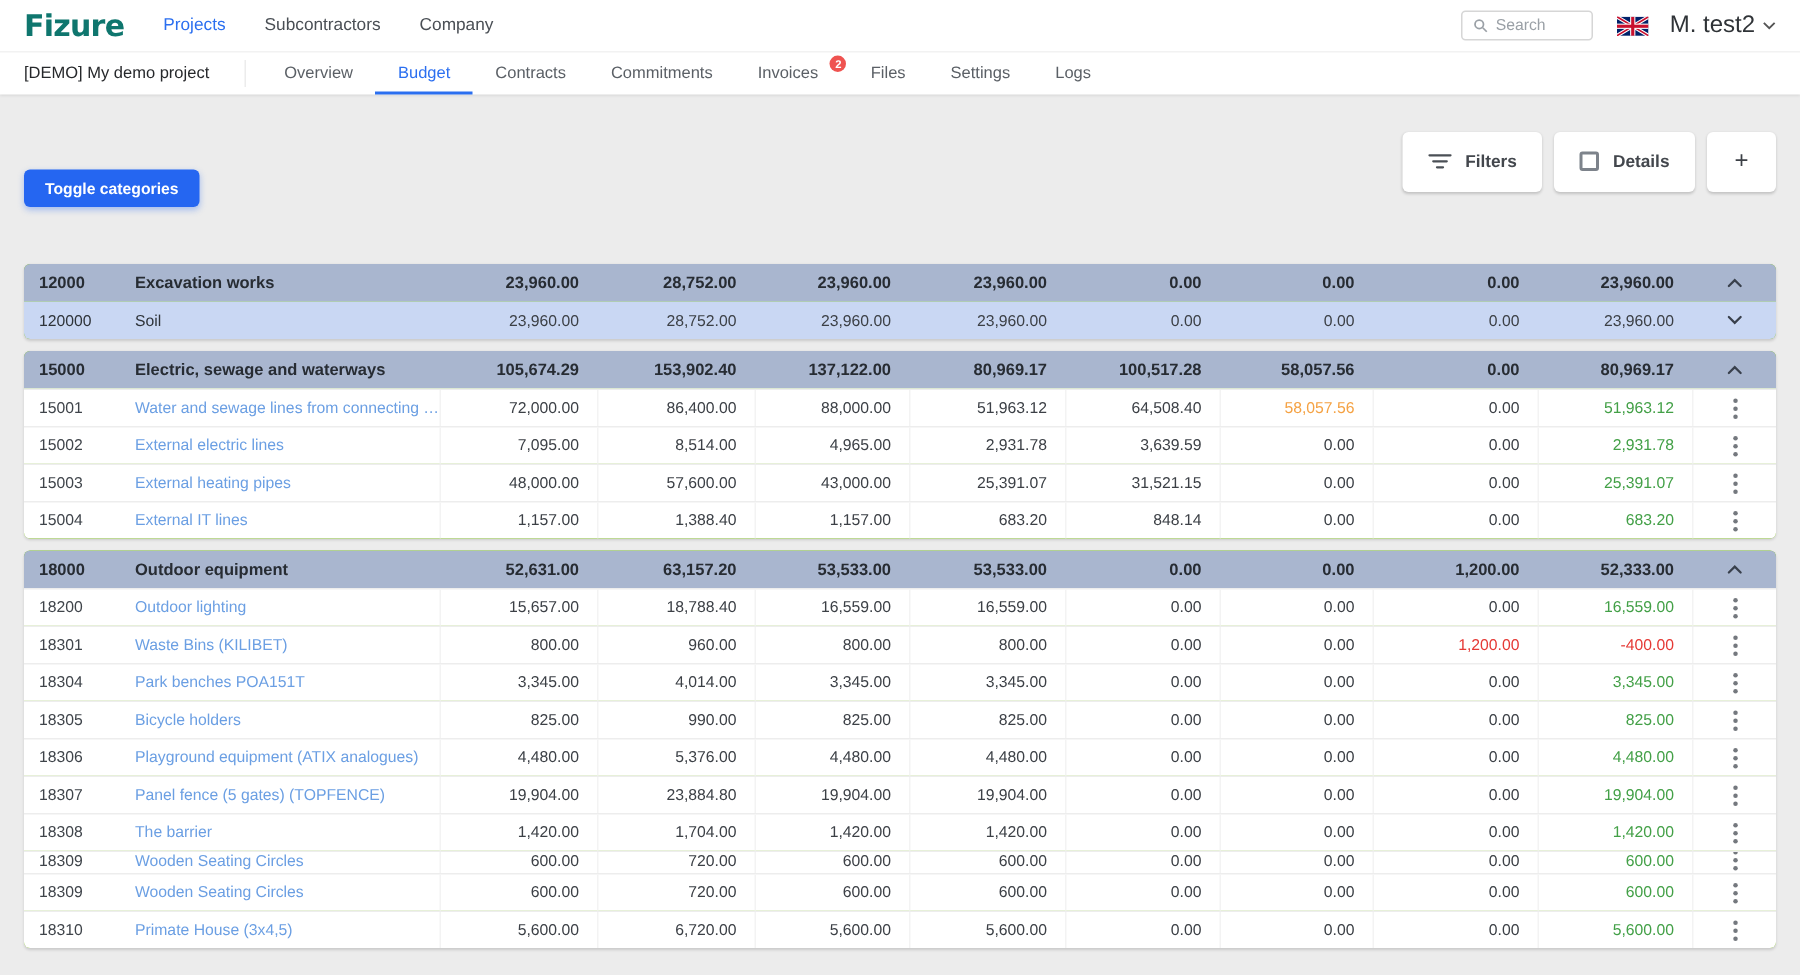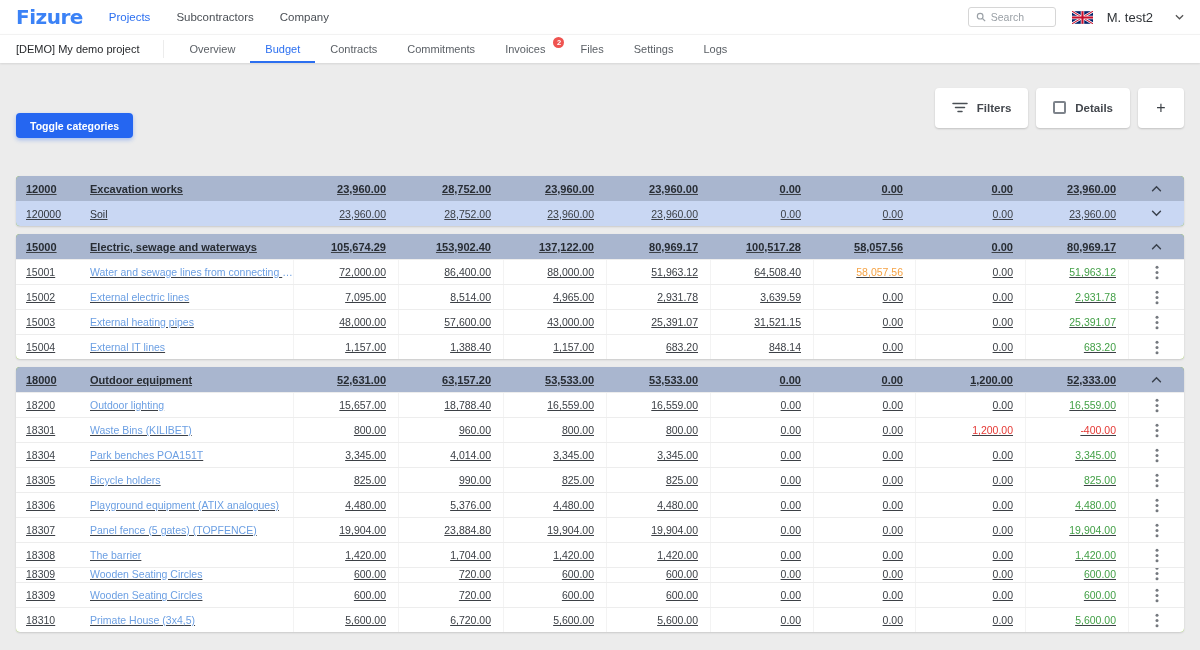--- a/index.html
+++ b/index.html
@@ -2,50 +2,50 @@
 <html><head>
 <meta charset="utf-8">
 <style>
   * { box-sizing: border-box; margin: 0; padding: 0; }
   html, body { width: 1200px; height: 650px; overflow: hidden; }
   body { font-family: "Liberation Sans", sans-serif; background: #ececec; color: #3c4046; }
   .page { width: 1200px; height: 650px; position: relative; overflow: hidden; }
 
   
   .topnav { height: 34px; background: #fff; display: flex; align-items: center; padding: 0 16px; }
-  .logo { font-family: "DejaVu Sans", sans-serif; font-size: 20px; font-weight: 800; letter-spacing: -0.5px; color: #3b82f6; margin-right: 26px; cursor: pointer; }
+  .logo { font-family: "DejaVu Sans", sans-serif; font-size: 20px; font-weight: 800; letter-spacing: -0.5px; color: #0f766e; margin-right: 26px; cursor: pointer; }
   .nav-items { display: flex; align-items: center; }
   .nav-item { font-size: 11.5px; color: #4a4f55; margin-right: 26px; cursor: pointer; }
   .nav-item.active { color: #2b6ff0; }
   .search-box { margin-left: auto; display: flex; align-items: center; gap: 5px; border: 1px solid #d6d6d6; border-radius: 3px; height: 20px; padding: 0 7px; width: 88px; background: #fff; }
   .search-box input { border: none; outline: none; width: 100%; font-size: 10.5px; color: #333; font-family: inherit; background: transparent; }
   .search-box input::placeholder { color: #9aa0a6; }
   .flag { margin: 0 14px 0 16px; display: flex; cursor: pointer; }
-  .user { font-size: 13px; color: #2f3337; display: flex; align-items: center; gap: 22px; cursor: pointer; }
+  .user { font-size: 16px; color: #2f3337; display: flex; align-items: center; gap: 5px; cursor: pointer; }
 
   
   .projectbar { height: 29px; background: #fff; border-top: 1px solid #f2f2f2; display: flex; align-items: stretch; padding: 0 16px; box-shadow: 0 1px 2px rgba(0,0,0,.10); position: relative; z-index: 3; }
   .project-title { font-size: 11px; color: #26282b; display: flex; align-items: center; margin-right: 14px; }
   .vsep { width: 1px; background: #ececec; margin: 5px 10px; }
   .ptab { font-size: 11px; color: #5b6066; display: flex; align-items: center; padding: 0 15px; position: relative; cursor: pointer; }
   .ptab.active { color: #2b6ff0; box-shadow: inset 0 -2px 0 #2b6ff0; }
   .ptab .badge { position: absolute; top: 2px; right: 1px; min-width: 11px; height: 11px; border-radius: 50%; background: #ef5350; color: #fff; font-size: 7.5px; display: flex; align-items: center; justify-content: center; font-weight: 700; }
   .ptab.has-badge { padding-right: 20px; }
 
   
   .toolbar { display: flex; align-items: center; padding: 14px 16px 0; }
   .btn-primary { background: #2566f1; color: #fff; font-size: 10.5px; font-weight: 700; height: 25px; padding: 0 14px; border: none; border-radius: 4px; box-shadow: 0 2px 4px rgba(37,102,241,.35); cursor: pointer; font-family: inherit; margin-top: 36px; }
   .toolbar-right { margin-left: auto; display: flex; gap: 8px; }
   .btn-white { background: #fff; border: none; border-radius: 4px; box-shadow: 0 1px 2px rgba(0,0,0,.18); height: 40px; padding: 0 17px; display: flex; align-items: center; gap: 9px; font-size: 11.5px; font-weight: 600; color: #43474d; cursor: pointer; font-family: inherit; }
   .btn-plus { width: 46px; padding: 0; justify-content: center; font-size: 16px; font-weight: 400; color: #3c4046; }
   .checkbox { width: 13px; height: 13px; border: 2px solid #7d838b; border-radius: 2px; display: inline-block; }
 
   
   .table-wrap { margin: 38px 16px 0; }
-  .group-card { border-radius: 4px; overflow: hidden; box-shadow: 0 1px 2px rgba(0,0,0,.15); margin-bottom: 8px; background: #84cc16; text-decoration: underline; }
+  .group-card { border-radius: 4px; overflow: hidden; box-shadow: 0 1px 2px rgba(0,0,0,.15); margin-bottom: 8px; background: #84cc16; }
   .trow { display: grid; grid-template-columns: 74px 1fr 105px 105px 103px 104px 103px 102px 110px 103px 56px; align-items: center; height: 25px; }
   .trow.header { background: #a9b6cf; }
   .trow.subheader { background: #c9d7f3; }
   .trow.detail { background: #fff; border-top: 1px solid #ededed; }
   .code { padding-left: 10px; font-size: 10.5px; color: #3f444a; white-space: nowrap; }
   .name { font-size: 10.5px; white-space: nowrap; overflow: hidden; text-overflow: ellipsis; }
   .trow.header .code, .trow.header .name { font-weight: 700; color: #272c33; font-size: 11px; }
   .trow.subheader .code, .trow.subheader .name { color: #2e3339; font-size: 10.5px; }
   .trow.detail .name { color: #6b9fe3; cursor: pointer; }
   .num { font-size: 10.5px; color: #3c4046; text-align: right; padding-right: 12px; height: 100%; display: flex; align-items: center; justify-content: flex-end; white-space: nowrap; }

